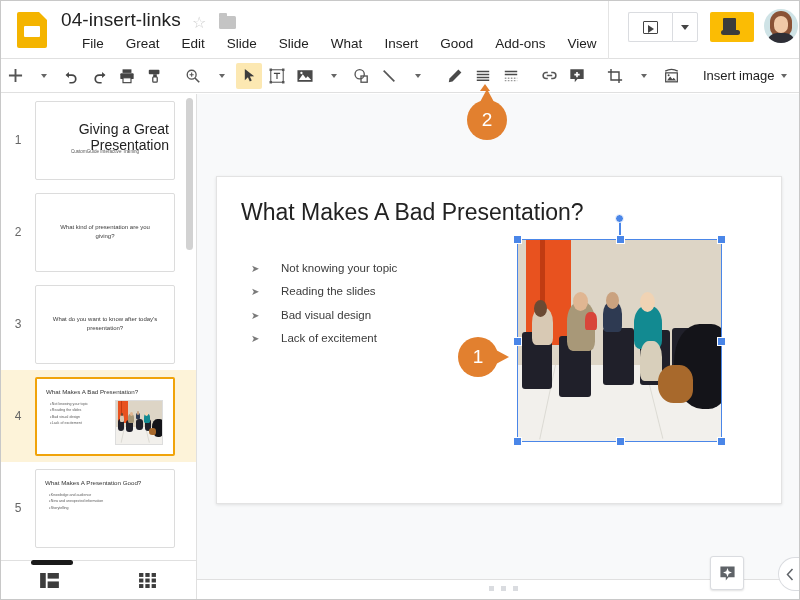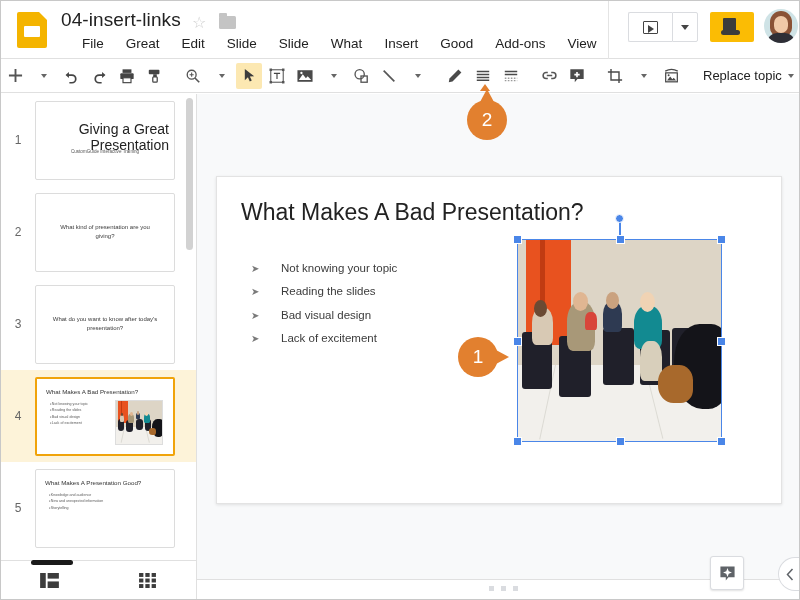--- a/index.html
+++ b/index.html
@@ -584,21 +584,21 @@
         <path d="M2.5 3 Q9.5 -0.6 16.5 3" fill="none" stroke="#4a4a4a" stroke-width="1.4"></path>
         <rect x="3" y="5" width="13" height="10" fill="none" stroke="#4a4a4a" stroke-width="1.4"></rect>
         <path d="M4.5 13.6 L8 9 L10.5 12 L12 10.4 L14.6 13.6 Z" fill="#4a4a4a"></path>
         <circle cx="6.3" cy="7.6" r="1.1" fill="#4a4a4a"></circle>
       </svg>
     </div>
 
     <div class="tb-sep"></div>
 
     <div class="tb-text">
-      <span>Replace topic</span>
+      <span>Insert image</span>
       <span class="tb-caret"></span>
     </div>
 
     <div class="tb-sep"></div>
 
   </div>
 
   <div class="filmstrip">
 
     <div class="slide-row">

